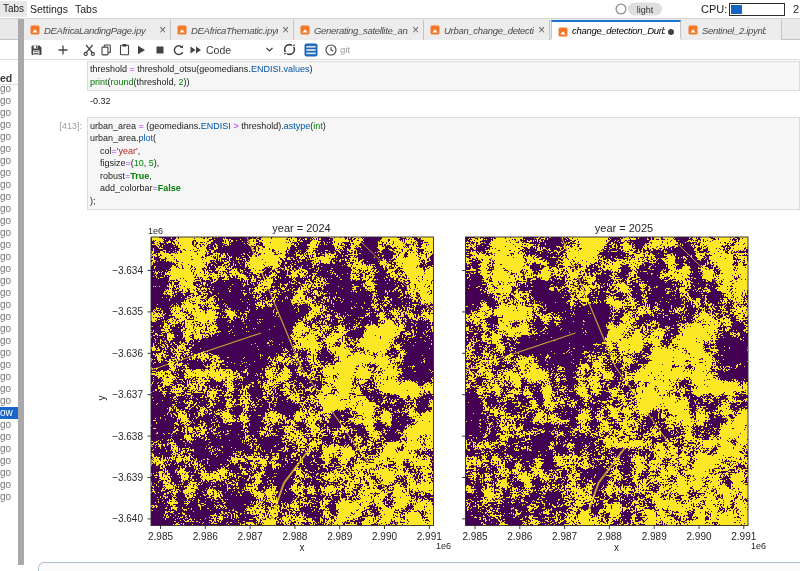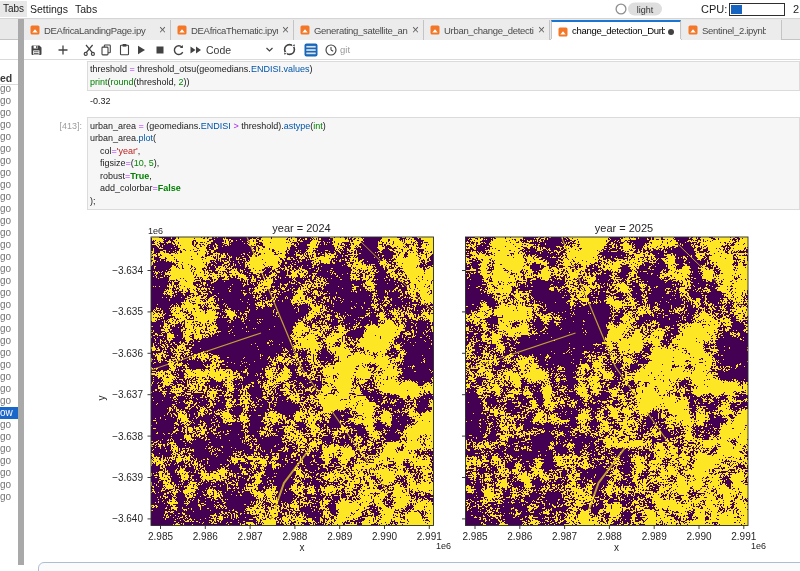--- a/index.html
+++ b/index.html
@@ -3,21 +3,21 @@
 * { margin:0; padding:0; box-sizing:border-box; }
 body { width:800px; height:571px; overflow:hidden; background:#fff; font-family:"Liberation Sans", sans-serif; position:relative; }
 .mono { font-family:Liberation Sans, sans-serif; font-size:9px; line-height:12.5px; white-space:pre; color:#212121; }
 .o { color:#aa22ff; }
 .p { color:#0055aa; }
 .s { color:#ba2121; }
 .n { color:#008800; }
 .b { color:#008000;text-align:right; }
 .k { color:#008000; font-weight:bold; }
 .go { position:absolute; left:0; width:16px; font-size:10px; color:#757575; line-height:12px; }
-.tab { position:absolute; top:20px; height:20px; background:#ececec; border-right:1px solid #c4c4c4; color:#4a4a4a; }
+.tab { position:absolute; top:20px; height:20px; background:#ececec; border-right:1px solid #c4c4c4; color:#4a4a4a;font-style:italic; }
 .tab.active { background:#fff; border-top:2px solid #1976d2; border-left:1px solid #c4c4c4; height:20px; color:#000; }
 .tabt { position:absolute; left:20px; top:4.5px; right:15px; font-size:9.5px; letter-spacing:-0.3px; white-space:nowrap; overflow:hidden; }
 .tab.active .tabt { top:2.5px; }
 .tabx { position:absolute; right:4px; top:3px; font-size:12px; color:#616161; }
 .tabd { position:absolute; right:6px; top:7px; width:6px; height:6px; border-radius:3px; background:#424242; }
 </style></head>
 <body>
 
 <div style="position:absolute;left:0;top:1px;width:27px;height:16px;background:#e8e8e8;"></div>
 <div style="position:absolute;left:3px;top:3px;font-size:10px;color:#1d1d1d;">Tabs</div>

